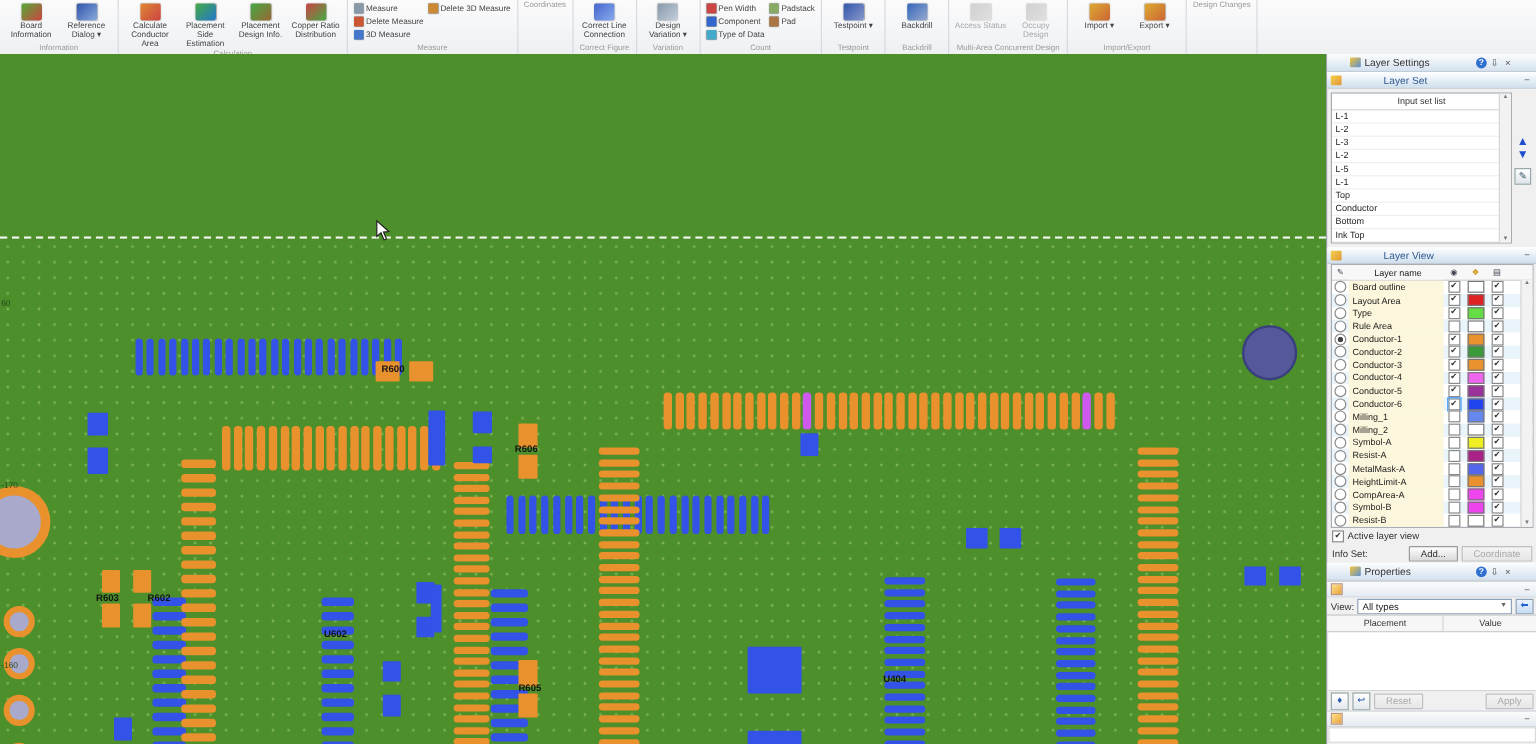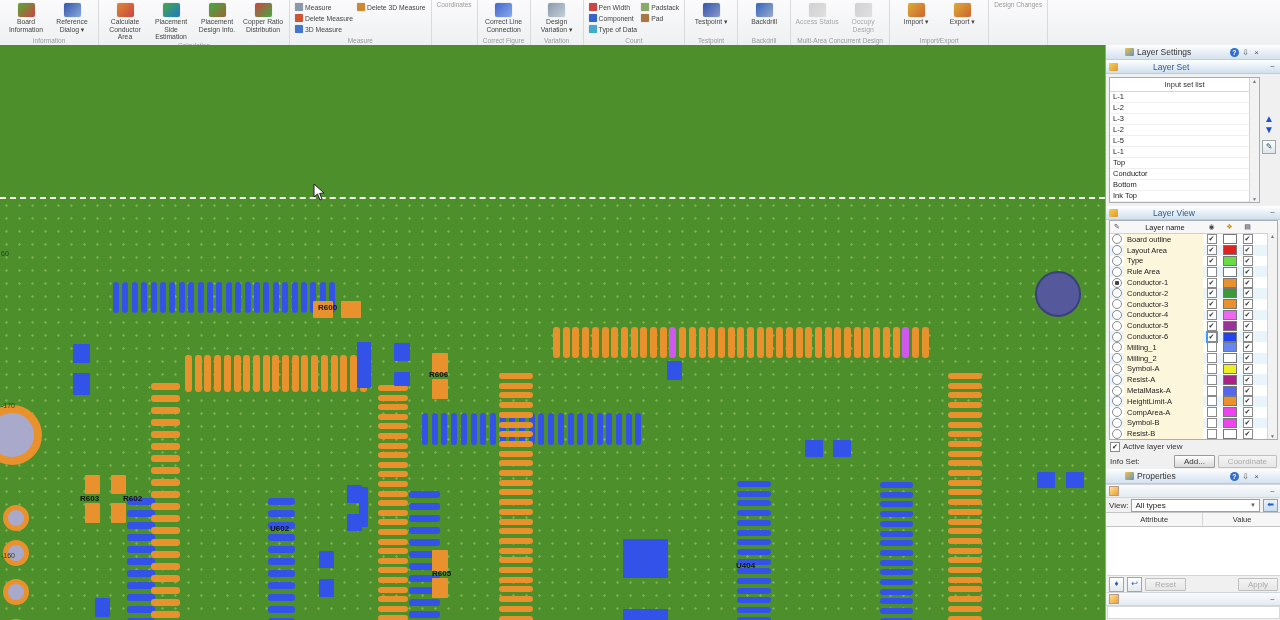--- a/index.html
+++ b/index.html
@@ -987,21 +987,21 @@
     <div id="view-row">
       <span class="vlbl">View:</span>
       <div id="view-sel">
         <span>All types</span>
         <span class="arr">▼</span>
       </div>
       <div class="bluearrow">⬅</div>
     </div>
 
     <div id="attr-head">
-      <div class="a">Attribute</div>
+      <div class="a">Placement</div>
       <div class="v">Value</div>
     </div>
     <div id="attr-body"></div>
 
     <div id="prop-foot">
       <div class="iconbtn">♦</div>
       <div class="iconbtn">↩</div>
       <button class="btn dis" style="margin-left:0;">Reset</button>
       <div class="sp"></div>
       <button class="btn dis">Apply</button>

